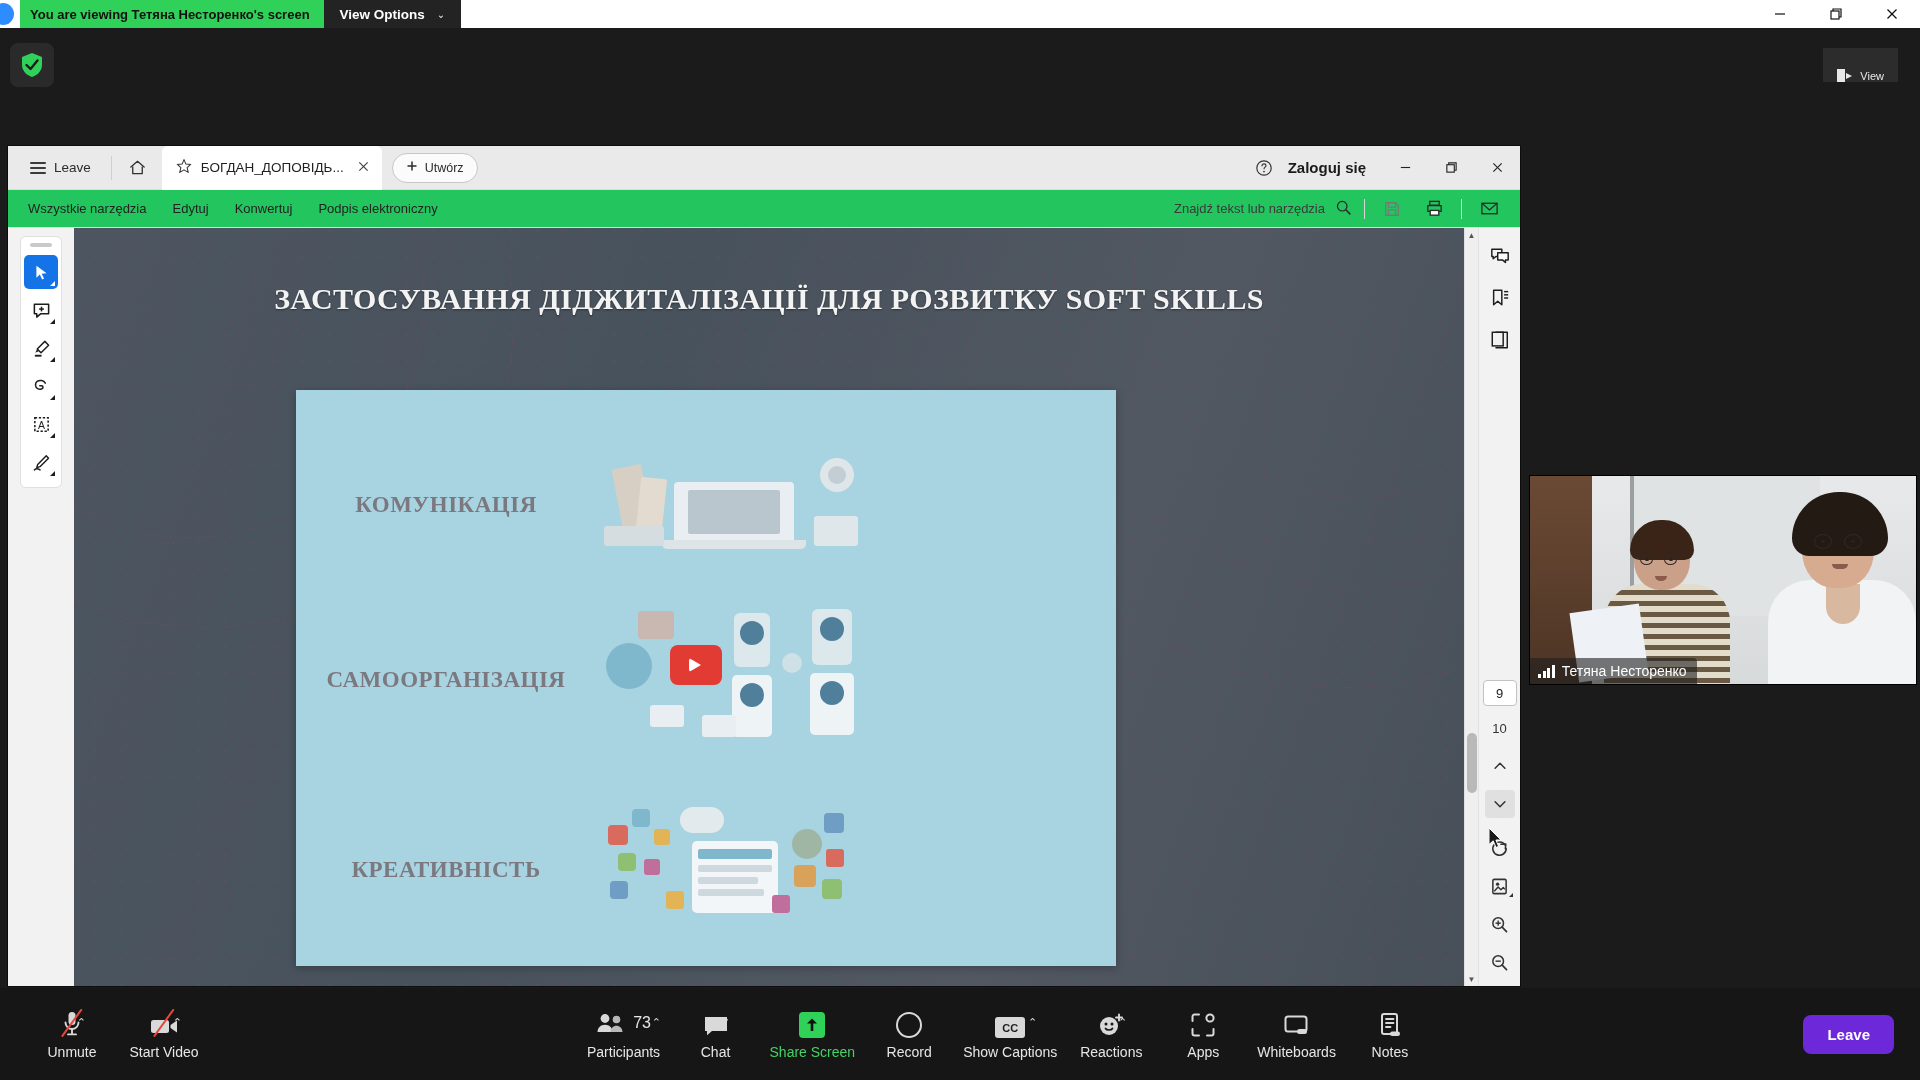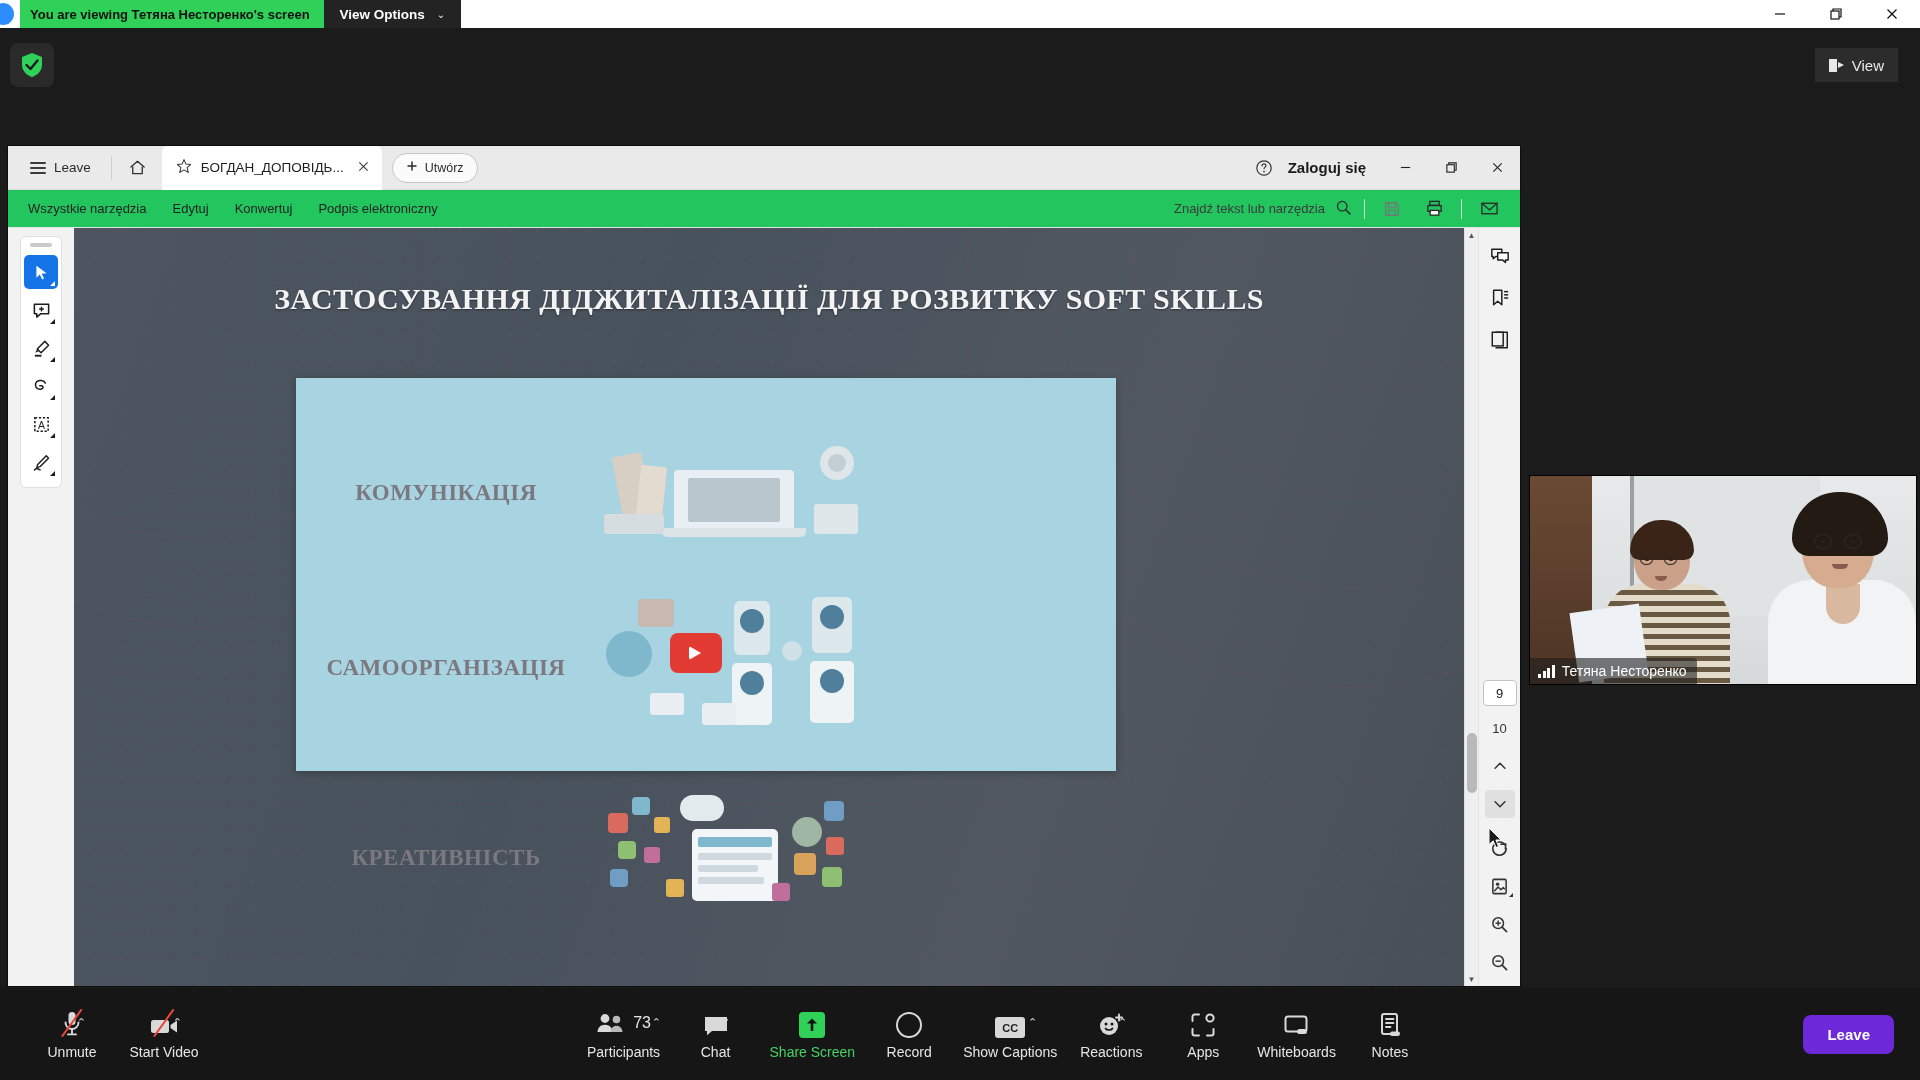--- a/index.html
+++ b/index.html
@@ -44,22 +44,22 @@
   .zoom-body {
     position: absolute; left: 0; top: 28px; width: 1920px; height: 1052px;
     background: #1b1b1b;
   }
   .shield-btn {
     position: absolute; left: 10px; top: 15px; width: 44px; height: 44px;
     border-radius: 8px; background: #2a2a2a; display: flex; align-items: center; justify-content: center;
   }
   .view-btn {
     position: absolute; right: 22px; top: 20px; height: 34px;
-    background: #2c2c2c; border-radius: 0; color: #e8e8e8; font-size: 15px;
-    display: flex; align-items: center; gap: 8px; padding: 0 14px;
+    background: #2c2c2c; border-radius: 0; color: #e8e8e8; font-size: 11px;
+    display: flex; align-items: flex-end; gap: 8px; padding: 0 14px;
   }
   .view-btn .vicon {
     width: 15px; height: 13px; position: relative; display: inline-block;
   }
   .view-btn .vicon .blk { position: absolute; left: 0; top: 0; width: 8px; height: 13px; background: #e8e8e8; }
   .view-btn .vicon .tri {
     position: absolute; left: 9px; top: 3.5px; width: 0; height: 0;
     border-top: 3px solid transparent; border-bottom: 3px solid transparent; border-left: 6px solid #e8e8e8;
   }
 
@@ -135,21 +135,21 @@
   .pdf-deco { position: absolute; inset: 0; overflow: hidden; opacity: .55; }
   .arc {
     position: absolute; border: 1.5px dashed rgba(150,70,95,.55); border-radius: 50%;
   }
   .slide-title {
     position: absolute; left: 0; right: 0; top: 54px; text-align: center;
     color: #f3f3f3; font-family: "Liberation Serif", serif; font-weight: bold;
     font-size: 30px; letter-spacing: .4px; text-shadow: 0 1px 2px rgba(0,0,0,.45);
   }
   .slide-card {
-    position: absolute; left: 222px; top: 150px; width: 820px; height: 393px;
+    position: absolute; left: 222px; top: 162px; width: 820px; height: 576px;
     background: #a8d3e0;
     box-shadow: 0 2px 8px rgba(0,0,0,.25);
   }
   .skill-row { position: absolute; left: 0; right: 0; display: flex; align-items: center; }
   .skill-label {
     width: 300px; text-align: center; color: #7c7880; font-family: "Liberation Serif", serif;
     font-weight: bold; font-size: 23px; letter-spacing: .5px;
   }
   .skill-art { flex: 1; height: 150px; position: relative; }
 

